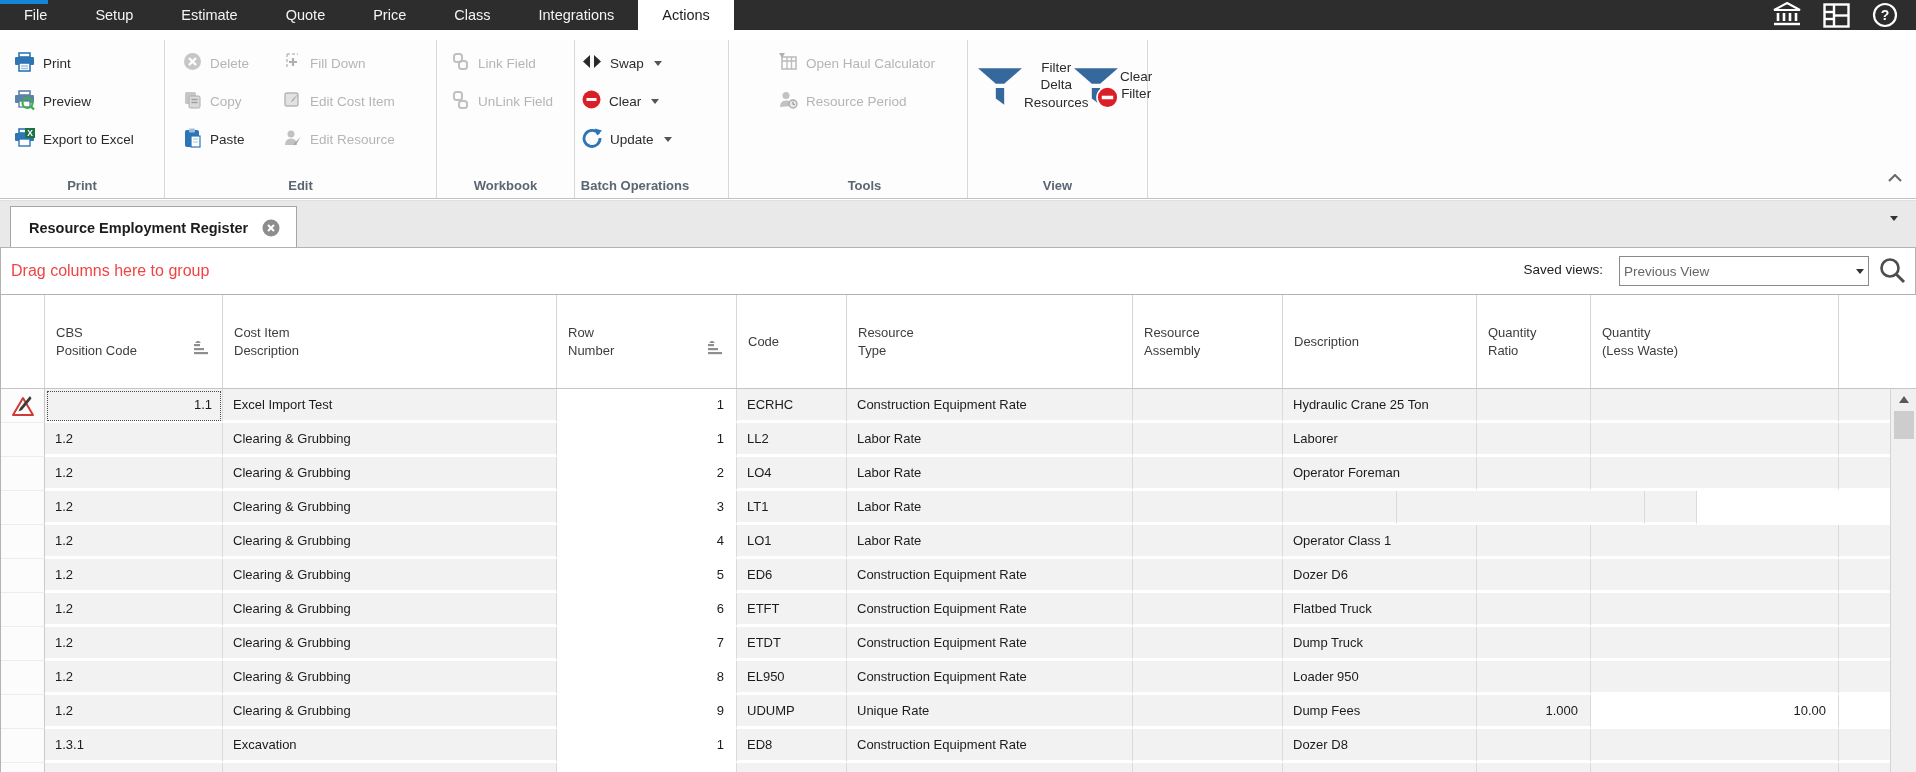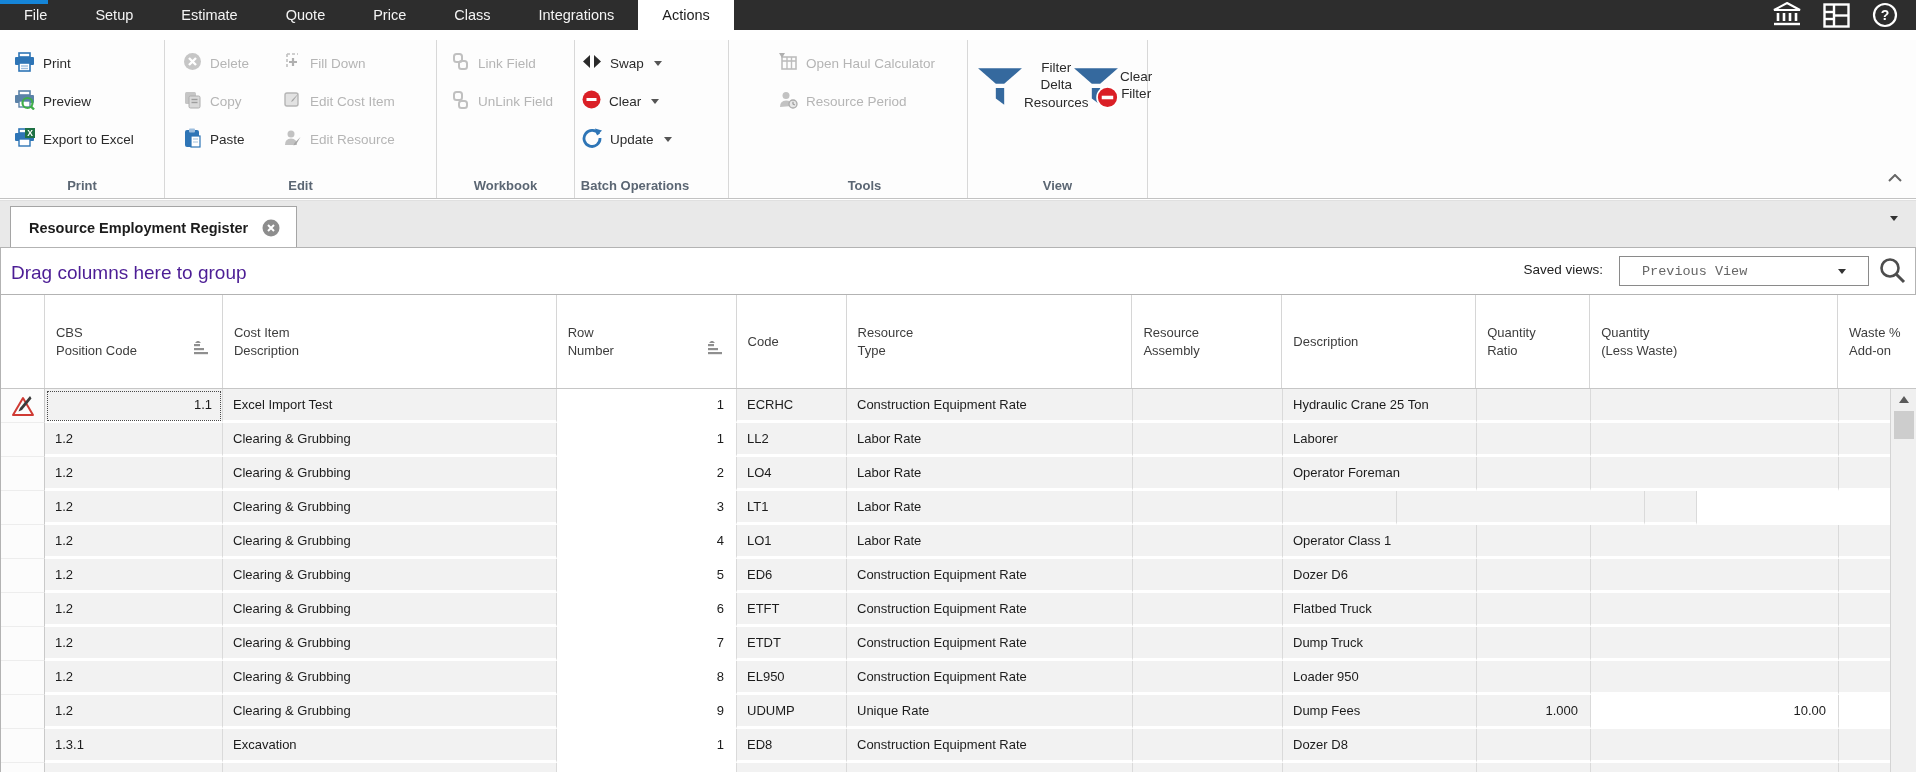--- a/index.html
+++ b/index.html
@@ -37,25 +37,25 @@
   #tabstrip { position:absolute; left:0; top:200px; width:100%; height:47px; background:#e9e9e9;
     border-top:1px solid #e0e0e0; }
   #doc-tab { position:absolute; left:10px; top:5px; height:42px; background:#fff;
     border:1px solid #a5a5a5; border-bottom:none; display:flex; align-items:center; gap:14px;
     padding:0 16px 0 18px; font-size:14.5px; font-weight:bold; color:#1c1c1c; }
   #tabstrip-caret { position:absolute; right:18px; top:20px; }
 
   
   #groupbar { position:absolute; left:0; top:247px; width:100%; height:47px; background:#fff;
     border:1px solid #b3b3b3; border-bottom:none; }
-  #group-hint { position:absolute; left:10px; top:14px; font-size:19px; color:#4c1d95; }
+  #group-hint { position:absolute; left:10px; top:14px; font-size:16px; color:#ef4444; }
   #saved-views-label { position:absolute; right:312px; top:14px; font-size:13.5px; color:#222; }
   #saved-views-select { position:absolute; right:46px; top:8px; width:250px; height:30px;
     border:1px solid #8a8a8a; background:#fff; display:flex; align-items:center;
-    padding:0 22px; font-size:13.5px; color:#666;font-family:Liberation Mono, monospace; }
+    padding:0 4px; font-size:13.5px; color:#666; }
   #saved-views-select .caret-down { margin-left:auto; border-top-color:#333; }
   #search-btn { position:absolute; right:8px; top:8px; }
 
   
   #grid { position:absolute; left:0; top:294px; width:100%; height:478px;
     border-top:1px solid #b3b3b3; border-left:1px solid #b3b3b3; background:#fff; overflow:hidden; }
   .hrow { display:flex; height:94px; background:#fff; border-bottom:1px solid #c6c6c6; }
   .hcell { border-right:1px solid #d6d6d6; display:flex; align-items:center; gap:10px;
     padding:0 4px 0 11px; font-size:13px; color:#3d3d3d; white-space:pre-line; line-height:1.35; }
   .hcell .sorticon { margin-left:auto; margin-right:10px; }
@@ -424,22 +424,20 @@
       <div class="hcell col-code"><span>Code</span></div>
       <div class="hcell col-resource_type"><span>Resource
 Type</span></div>
       <div class="hcell col-resource_assembly"><span>Resource
 Assembly</span></div>
       <div class="hcell col-description"><span>Description</span></div>
       <div class="hcell col-quantity_ratio"><span>Quantity
 Ratio</span></div>
       <div class="hcell col-quantity_less_waste"><span>Quantity
 (Less Waste)</span></div>
-      <div class="hcell col-waste_pct"><span>Waste %
-Add-on</span></div>
     </div>
 
     <div id="rows">
         <div class="trow">
           <div class="marker-cell">
   <svg width="26" height="24" viewBox="0 0 26 24">
     <polygon points="13,4 23,21 3,21" fill="none" stroke="#cf3a34" stroke-width="2" stroke-linejoin="round"></polygon>
     <path d="M20 2 L10 14 L8.5 17.5 L12 16 L21.5 4.5 Z" fill="#3a3a3a"></path>
   </svg>
 </div>

